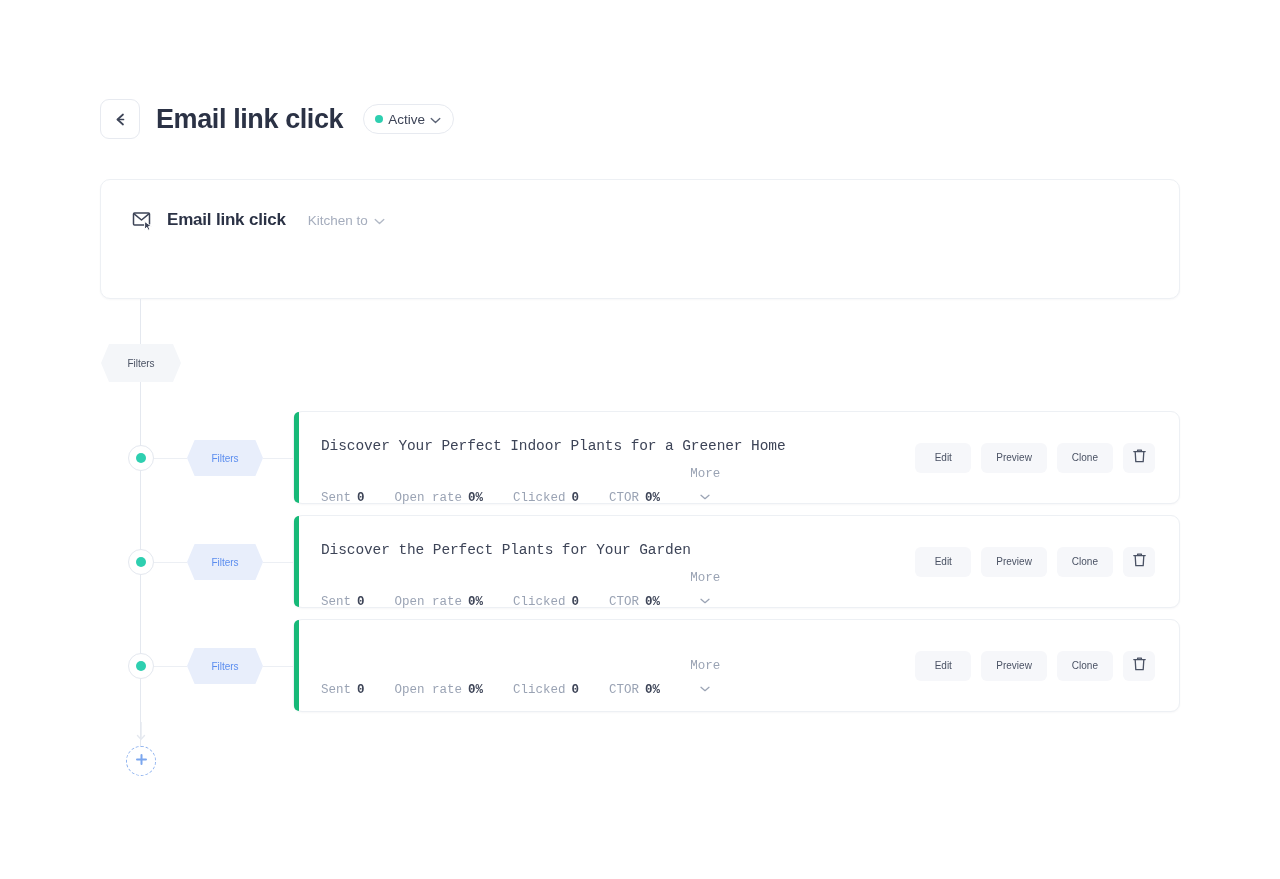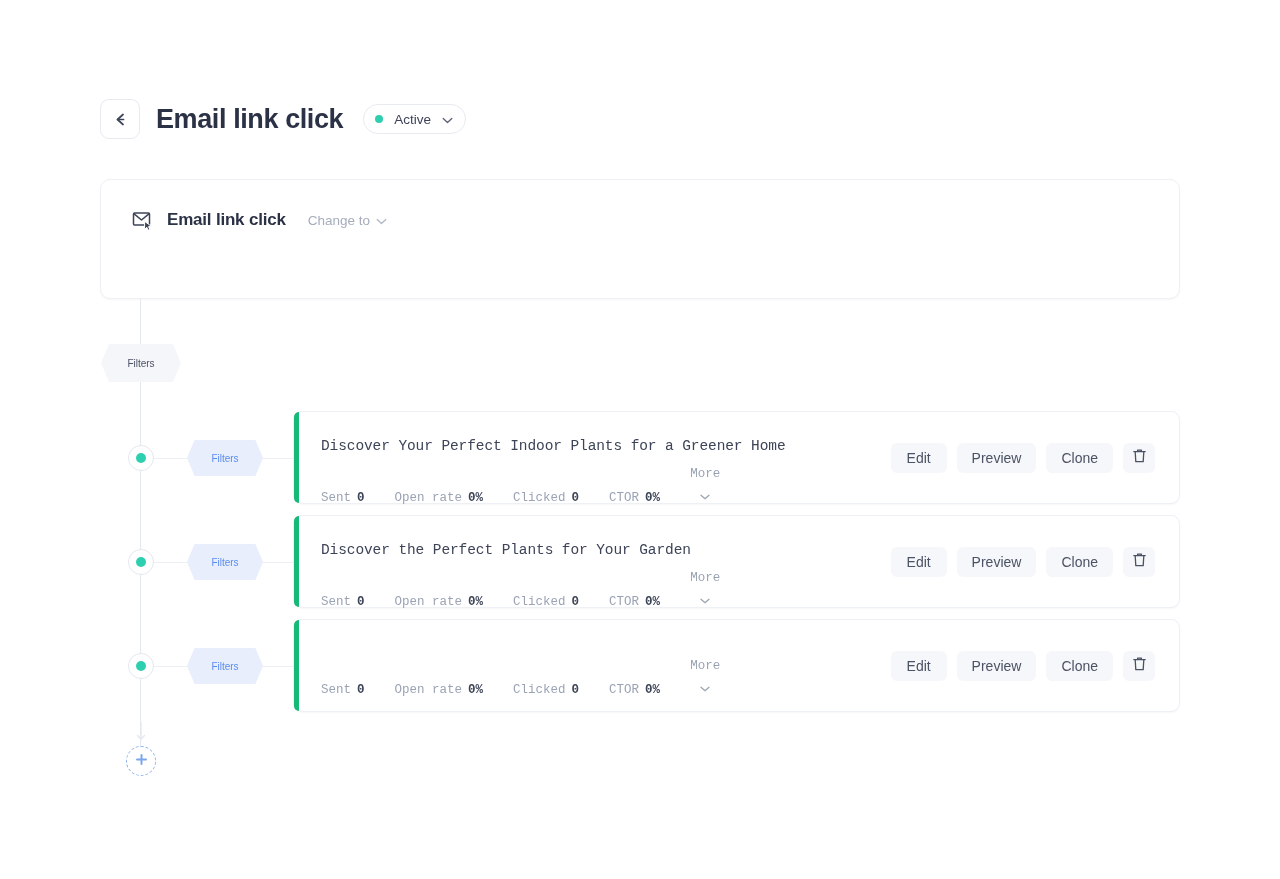--- a/index.html
+++ b/index.html
@@ -17,21 +17,21 @@
     width: 40px; height: 40px; border: 1px solid #e7eaf0; border-radius: 9px;
     background: #fff; display: flex; align-items: center; justify-content: center;
     cursor: pointer;
   }
   .back-btn svg { display: block; }
   .page-title {
     font-size: 27px; font-weight: 700; color: #2b3245; letter-spacing: -0.4px;
     white-space: nowrap;
   }
   .status-badge {
-    display: flex; align-items: center; gap: 11px;
+    display: flex; align-items: center; gap: 5px;
     height: 30px; padding: 0 12px 0 11px;
     border: 1px solid #e7eaf0; border-radius: 16px; background: #fff;
     cursor: pointer; margin-left: 4px;
   }
   .status-dot { width: 8px; height: 8px; border-radius: 50%; background: #2ecfb0; }
   .status-label { font-size: 13.5px; color: #3d4457; }
   .chev { display: block; }
 
   
   .trigger-card {
@@ -90,21 +90,21 @@
   .stat { display: flex; align-items: baseline; gap: 6px; margin-right: 22px; white-space: nowrap; }
   .stat-label { font-size: 12.5px; color: #9aa3b4; }
   .stat-value { font-size: 12.5px; font-weight: 700; color: #3d4457; }
   .more { display: flex; align-items: center; gap: 6px; cursor: pointer; flex-direction: column; }
   .more-label { font-size: 12.5px; color: #9aa3b4; }
 
   .actions { position: absolute; right: 24px; top: 50%; transform: translateY(-50%); display: flex; align-items: center; gap: 10px; }
   .act-btn {
     height: 30px; min-width: 56px; padding: 0 15px;
     background: #f6f7fa; border: none; border-radius: 6px;
-    font-family: "Liberation Sans", sans-serif; font-size: 14px; color: #4a5264;
+    font-family: "Liberation Sans", sans-serif; font-size: 10px; color: #4a5264;
     cursor: pointer; display: flex; align-items: center; justify-content: center;
   }
   .icon-btn {
     width: 32px; height: 30px; background: #f6f7fa; border: none; border-radius: 6px;
     cursor: pointer; display: flex; align-items: center; justify-content: center;
   }
 
   
   .add-node {
     position: absolute; left: 126px; top: 746px; width: 30px; height: 30px;
@@ -143,21 +143,21 @@
     <div class="trigger-row1">
       <span class="env-icon">
         <svg width="24" height="24" viewBox="0 0 24 24" fill="none">
           <rect x="2.5" y="5" width="16" height="12" rx="1" stroke="#3d4457" stroke-width="1.5"></rect>
           <path d="M2.8 5.6 L10.5 12 L18.2 5.6" stroke="#3d4457" stroke-width="1.5" stroke-linejoin="round"></path>
           <path d="M13.6 13.4 L13.6 21.4 L15.8 19.3 L17.2 22.2 L18.9 21.4 L17.5 18.6 L20.5 18.3 Z" fill="#3d4457" stroke="#ffffff" stroke-width="1"></path>
         </svg>
       </span>
       <span class="trigger-title">Email link click</span>
       <span class="change-to">
-        <span class="change-to-label">Change to</span>
+        <span class="change-to-label">Kitchen to</span>
         <span class="chev">
           <svg width="11" height="7" viewBox="0 0 11 7" fill="none">
             <path d="M1.2 1.6 L5.5 5.4 L9.8 1.6" stroke="#b2b9c6" stroke-width="1.4" stroke-linecap="round" stroke-linejoin="round"></path>
           </svg>
         </span>
       </span>
     </div>
   </div>
 
   <div class="vline" style="top:299px;height:45px;"></div>

